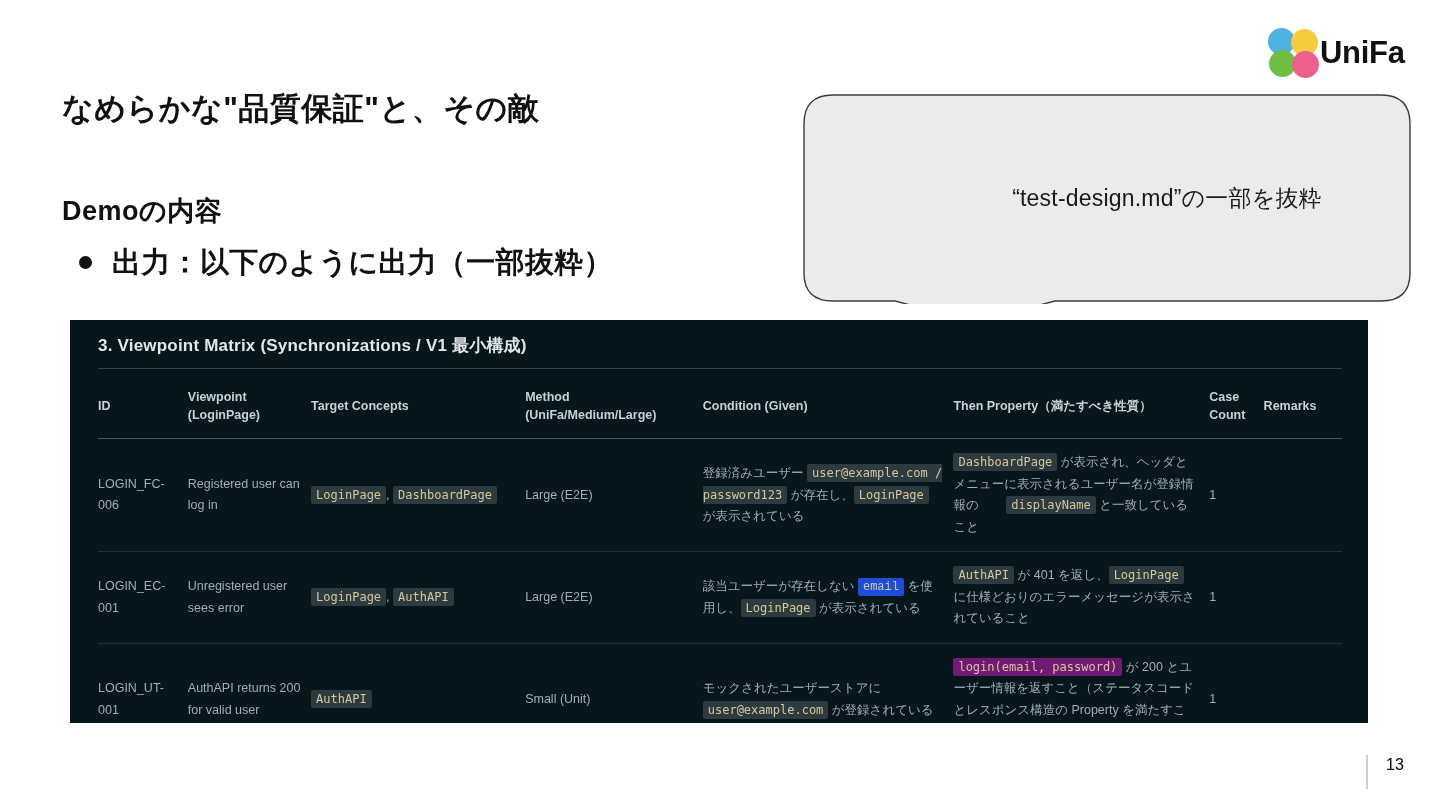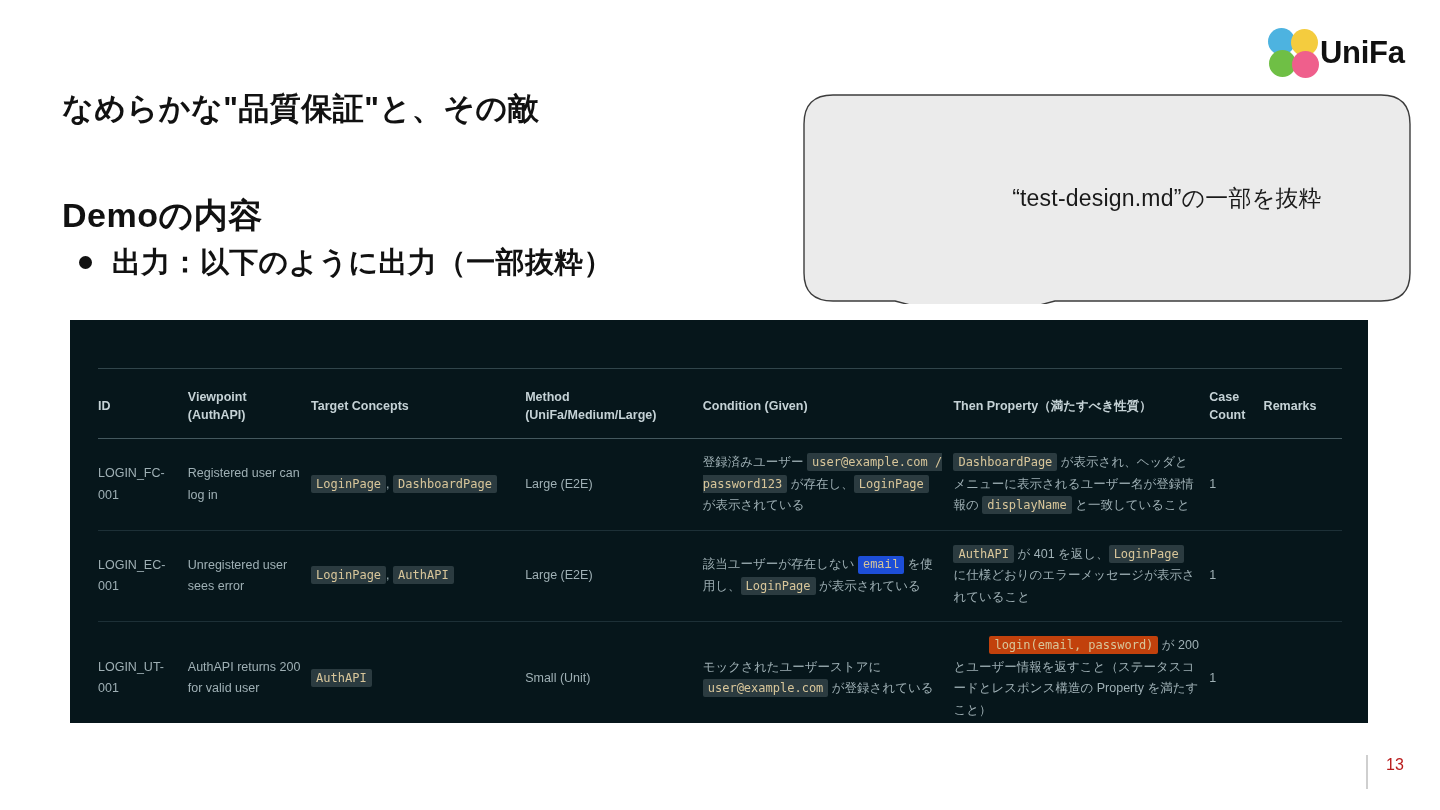--- a/index.html
+++ b/index.html
@@ -54,21 +54,21 @@
     top: 88px;
     font-size: 31px;
     font-weight: 700;
     letter-spacing: 0.5px;
     color: #111;
   }
   .section-heading {
     position: absolute;
     left: 62px;
     top: 193px;
-    font-size: 34px;
+    font-size: 27px;
     font-weight: 700;
     letter-spacing: 0.5px;
     color: #111;
   }
   .bullet-row {
     position: absolute;
     left: 79px;
     top: 243px;
     display: flex;
     align-items: flex-start;
@@ -197,21 +197,21 @@
     top: 755px;
     width: 2px;
     height: 34px;
     background: #cfcfcf;
   }
   .page-num {
     position: absolute;
     left: 1386px;
     top: 756px;
     font-size: 16px;
-    color: #b91c1c;
+    color: #000000;
   }
 </style>
 </head>
 <body>
 
 <div class="logo-wrap">
   <div class="logo-dots">
     <span class="dot-blue" style="background: rgb(77, 179, 224);"></span>
     <span class="dot-yellow" style="background: rgb(244, 204, 62);"></span>
     <span class="dot-green" style="background: rgb(111, 191, 69);"></span>
@@ -229,41 +229,42 @@
 </div>
 
 <div class="callout">
   <svg width="608" height="210" viewBox="0 0 608 210">
     <path d="M 30 1 L 578 1 Q 607 1 607 30 L 607 179 Q 607 207 578 207 L 252 207 L 172 228 L 92 207 L 30 207 Q 1 207 1 179 L 1 30 Q 1 1 30 1 Z" fill="#ebebeb" stroke="#3c3c3c" stroke-width="1.4" stroke-linejoin="round"></path>
   </svg>
   <div class="callout-label">“test-design.md”の一部を抜粋</div>
 </div>
 
 <div class="panel" style="background: rgb(6, 22, 27);">
+  <div class="panel-title">3. Viewpoint Matrix (Synchronizations / V1 最小構成)</div>
   <div class="panel-rule"></div>
 
   <table class="vp">
     <colgroup>
       <col class="c-id">
         <col class="c-view">
         <col class="c-target">
         <col class="c-method">
       <col class="c-cond">
         <col class="c-then">
         <col class="c-count">
         <col class="c-remarks">
     </colgroup>
     <thead>
       <tr>
         <th>
           <span>ID</span>
         </th>
         <th>
           <span>Viewpoint</span><br>
-          <span>(AuthAPI)</span>
+          <span>(LoginPage)</span>
         </th>
         <th>
           <span>Target Concepts</span>
         </th>
         <th>
           <span>Method</span><br>
           <span>(UniFa/Medium/Large)</span>
         </th>
         <th>
           <span>Condition (Given)</span>
@@ -276,28 +277,28 @@
           <span>Count</span>
         </th>
         <th>
           <span>Remarks</span>
         </th>
       </tr>
     </thead>
     <tbody>
 
       <tr>
-        <td>LOGIN_FC-001</td>
+        <td>LOGIN_FC-006</td>
         <td>Registered user can log in</td>
         <td>
           <code class="chip" style="background: rgb(43, 59, 64); color: rgb(216, 198, 154);">LoginPage</code><span class="sep">,</span> <code class="chip" style="background: rgb(43, 59, 64); color: rgb(216, 198, 154);">DashboardPage</code>
         </td>
         <td>Large (E2E)</td>
         <td><span>登録済みユーザー </span><code class="chip wrap" style="background: rgb(43, 59, 64); color: rgb(216, 198, 154);">user@example.com / password123</code><span> が存在し、</span><code class="chip" style="background: rgb(43, 59, 64); color: rgb(216, 198, 154);">LoginPage</code><span> が表示されている</span></td>
-        <td><code class="chip" style="background: rgb(43, 59, 64); color: rgb(216, 198, 154);">DashboardPage</code><span> が表示され、ヘッダとメニューに表示されるユーザー名が登録情報の </span><code class="chip" style="background: rgb(43, 59, 64); color: rgb(216, 198, 154);">displayName</code><span> と一致していること</span></td>
+        <td><code class="chip" style="background: rgb(43, 59, 64); color: rgb(216, 198, 154);">DashboardPage</code><span> が表示され、ヘッダとメニューに表示されるユーザー名が登録情報の </span><code class="chip" style="background: rgb(43, 59, 64); color: rgb(216, 198, 154); margin-left: 24px;">displayName</code><span> と一致していること</span></td>
         <td>1</td>
         <td></td>
       </tr>
 
       <tr>
         <td>LOGIN_EC-001</td>
         <td>Unregistered user sees error</td>
         <td>
           <code class="chip" style="background: rgb(43, 59, 64); color: rgb(216, 198, 154);">LoginPage</code><span class="sep">,</span> <code class="chip" style="background: rgb(43, 59, 64); color: rgb(216, 198, 154);">AuthAPI</code>
         </td>
@@ -309,21 +310,21 @@
       </tr>
 
       <tr>
         <td>LOGIN_UT-001</td>
         <td>AuthAPI returns 200 for valid user</td>
         <td>
           <code class="chip" style="background: rgb(43, 59, 64); color: rgb(216, 198, 154);">AuthAPI</code>
         </td>
         <td>Small (Unit)</td>
         <td><span>モックされたユーザーストアに </span><code class="chip" style="background: rgb(43, 59, 64); color: rgb(216, 198, 154);">user@example.com</code><span> が登録されている</span></td>
-        <td><code class="chip" style="background: #c2410c; color: rgb(216, 198, 154); margin-left: 36px;">login(email, password)</code><span> が 200 とユーザー情報を返すこと（ステータスコードとレスポンス構造の Property を満たすこと）</span></td>
+        <td><code class="chip" style="background: #701a75; color: rgb(216, 198, 154);">login(email, password)</code><span> が 200 とユーザー情報を返すこと（ステータスコードとレスポンス構造の Property を満たすこと）</span></td>
         <td>1</td>
         <td></td>
       </tr>
 
     </tbody>
   </table>
 </div>
 
 <div class="page-sep"></div>
 <div class="page-num">13</div>

